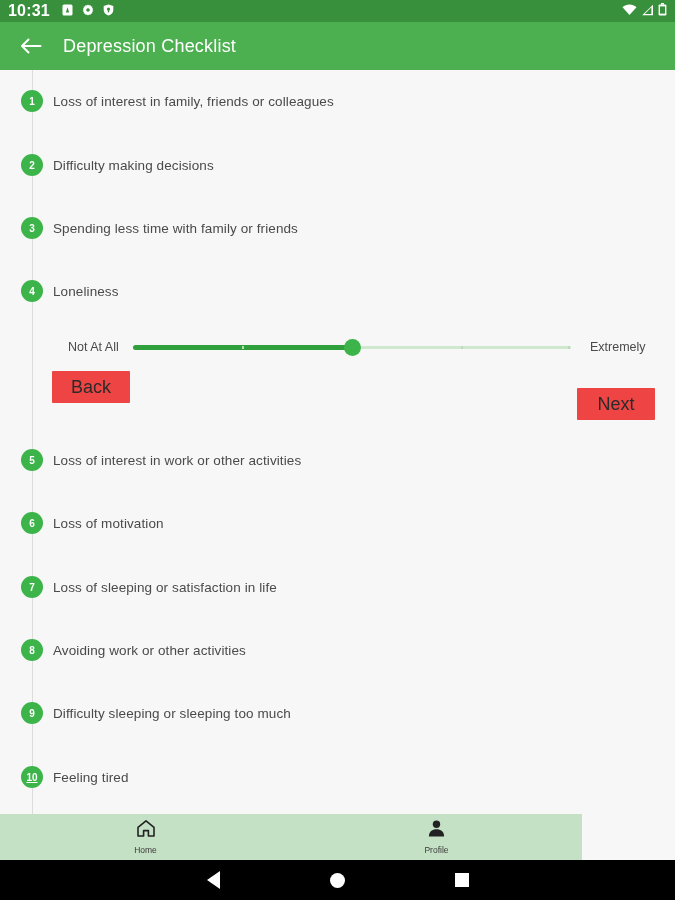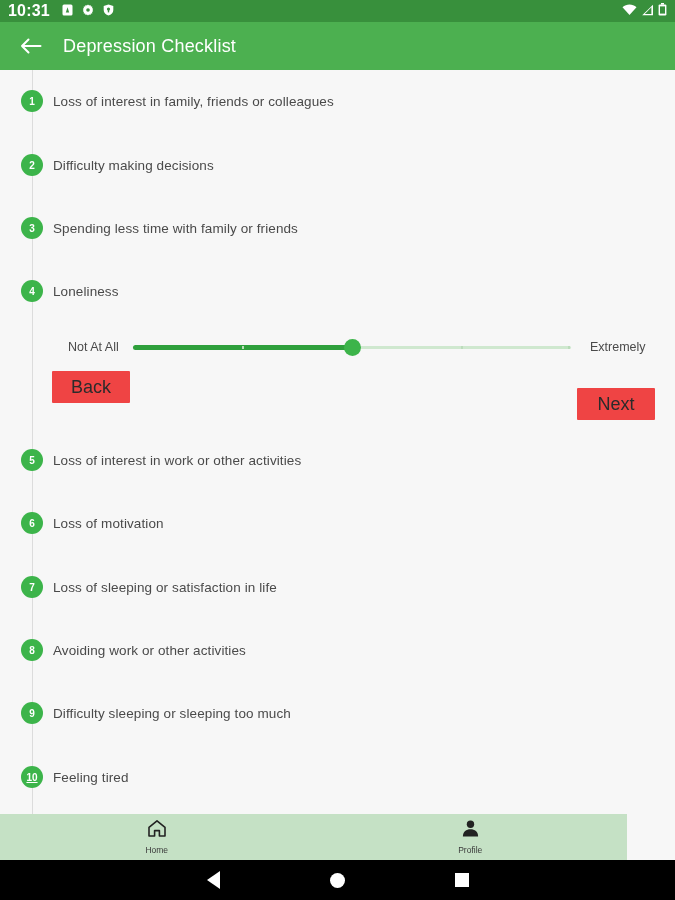--- a/index.html
+++ b/index.html
@@ -95,21 +95,21 @@
   .nav-btn {
     position: absolute; height: 32px; background: #ef4444;
     color: #2b2b2b; font-size: 18px; border: none; cursor: pointer;
     font-family: "Liberation Sans", sans-serif; border-radius: 1px;
   }
   .btn-back { left: 52px; width: 78px; }
   .btn-next { left: 577px; width: 78px; margin-top: 17px; }
 
   
   .bottom-nav {
-    position: absolute; top: 814px; left: 0; width: 627px; height: 46px;
+    position: absolute; top: 814px; left: 0; width: 582px; height: 46px;
     background: #c5e1c5; display: flex;
   }
   .nav-item {
     flex: 1; display: flex; flex-direction: column;
     align-items: center; justify-content: center; gap: 3px; cursor: pointer;
   }
   .nav-label { font-size: 8.5px; color: #3a3a3a; }
   .nav-item.active .nav-label { color: #3a8a3f; }
 
   

